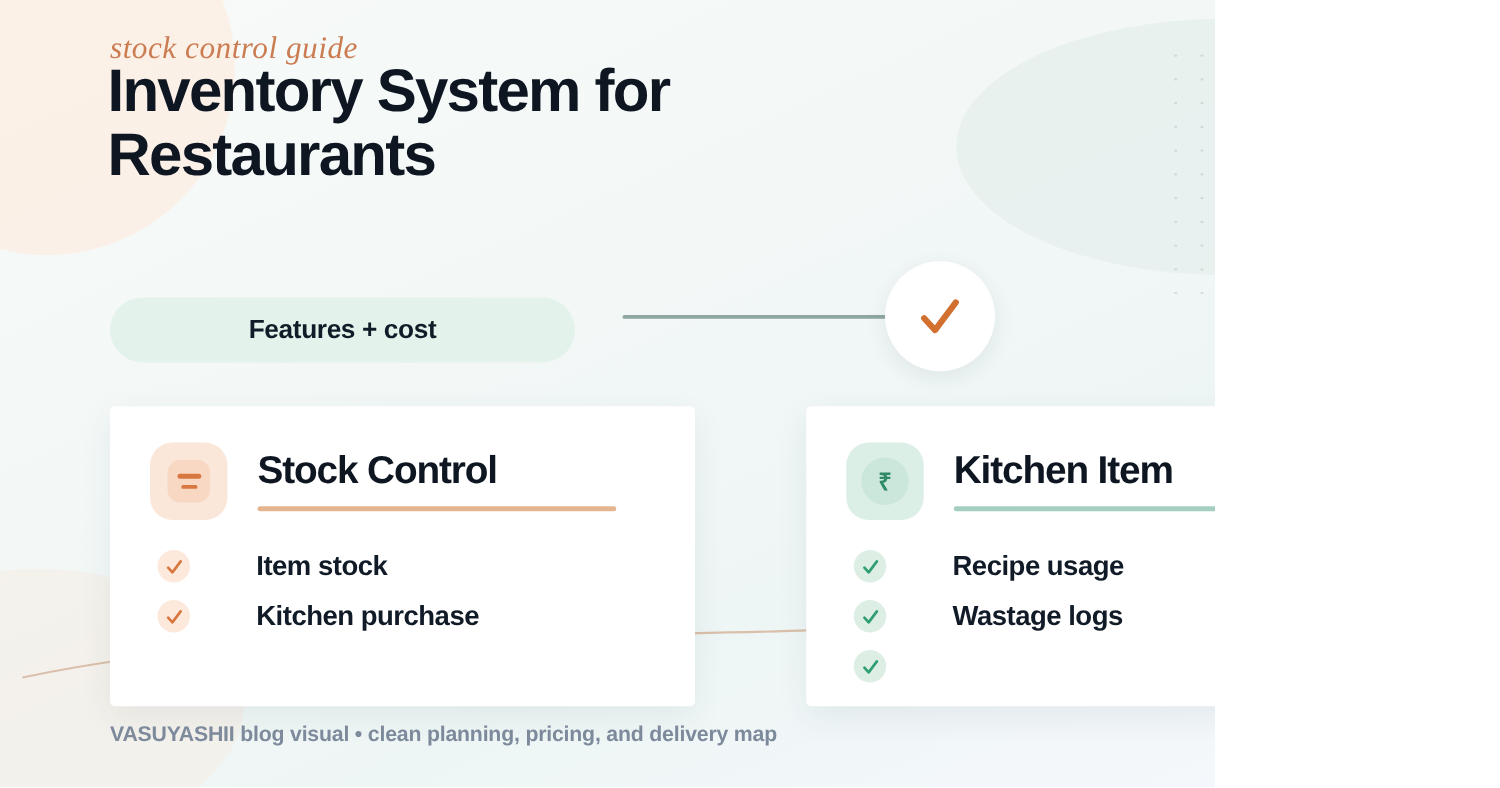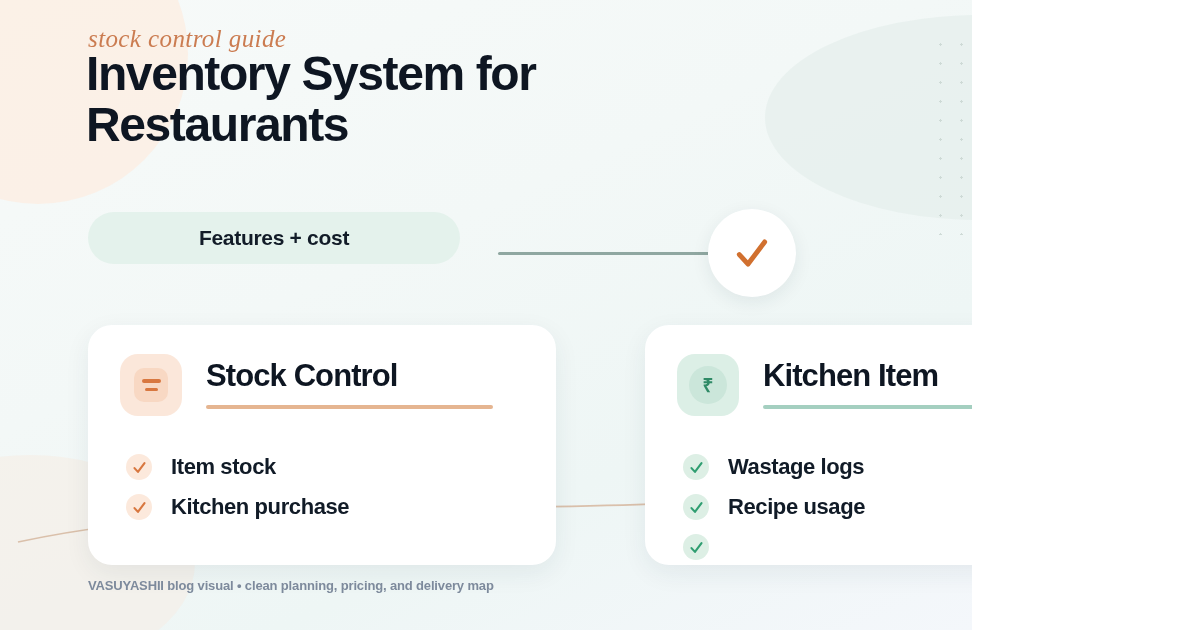--- a/index.html
+++ b/index.html
@@ -72,21 +72,21 @@
     width:700px;
     font-size:48px;
     font-weight:bold;
     line-height:1.06;
     letter-spacing:-1.4px;
     color:#0e1622;
   }
 
   
   .pill {
-    position:absolute; left:88px; top:212px;
+    position:absolute; left:88px; top:238px;
     width:372px; height:52px;
     background:#e4f2ec;
     border-radius:26px;
     display:flex; align-items:center; justify-content:center;text-align:center;
   }
   .pill span {
     font-size:21px; font-weight:bold;
     letter-spacing:-.3px;
     color:#121c28;
   }
@@ -104,21 +104,21 @@
     box-shadow:0 5px 18px rgba(27,54,70,.08);
     display:flex; align-items:center; justify-content:center;
   }
   .badge svg { width:38px; height:38px; }
 
   
   .card {
     position:absolute; top:325px;
     width:468px; height:240px;
     background:#ffffff;
-    border-radius:24px;
+    border-radius:4px;
     box-shadow:0 8px 26px rgba(30,60,75,.07);
     padding-left:16px;
   }
   #card-left  { left:88px; }
   #card-right { left:645px; }
 
   .card-head {
     position:absolute; left:32px; top:29px;
     display:flex; align-items:flex-start;
   }
@@ -162,43 +162,44 @@
   .rule { height:4px; border-radius:3px; margin-top:11px; }
   .rule-orange { width:287px; background:#e5b591; }
   .rule-green  { width:284px; background:#a4cfc0; }
 
   .list {
     position:absolute; left:126px; top:440px;
     list-style:none;
   }
   #list-right { left:683px; }
   .list li {
-    display:flex; align-items:flex-end;
+    display:flex; align-items:flex-start;
     height:40px;
+    gap:34px;
   }
   .chk {
     width:26px; height:26px;
     border-radius:50%;
     display:flex; align-items:center; justify-content:center;
     flex:0 0 auto;
   }
   .chk-orange { background:#fce9dc; }
   .chk-green  { background:#ddefe5; }
   .chk svg { width:15px; height:15px; }
   .li-label {
     margin-left:19px;
     font-size:22px; font-weight:bold;
     letter-spacing:-.4px;
     color:#111b27;
   }
 
   
   .footer {
     position:absolute; left:88px; top:578px;
-    font-size:13px; font-weight:bold;
+    font-size:17px; font-weight:bold;
     letter-spacing:-.15px;
     color:#7d8a9c;
   }
 </style>
 </head>
 <body>
 
 <div id="stage">
 
   <div class="deco blob-topleft"></div>
@@ -267,34 +268,34 @@
       </div>
     </div>
   </div>
   <ul class="list" id="list-right">
     <li>
       <span class="chk chk-green">
         <svg viewBox="0 0 24 24">
             <path d="M4 13 L9.5 19 L20 5" fill="none" stroke="#2f9e71" stroke-width="3.4" stroke-linecap="round" stroke-linejoin="round"></path>
           </svg>
       </span>
+      <span class="li-label">Recipe usage</span>
+    </li>
+    <li>
+      <span class="chk chk-green">
+        <svg viewBox="0 0 24 24">
+            <path d="M4 13 L9.5 19 L20 5" fill="none" stroke="#2f9e71" stroke-width="3.4" stroke-linecap="round" stroke-linejoin="round"></path>
+          </svg>
+      </span>
       <span class="li-label">Wastage logs</span>
     </li>
     <li>
       <span class="chk chk-green">
         <svg viewBox="0 0 24 24">
             <path d="M4 13 L9.5 19 L20 5" fill="none" stroke="#2f9e71" stroke-width="3.4" stroke-linecap="round" stroke-linejoin="round"></path>
           </svg>
       </span>
-      <span class="li-label">Recipe usage</span>
-    </li>
-    <li>
-      <span class="chk chk-green">
-        <svg viewBox="0 0 24 24">
-            <path d="M4 13 L9.5 19 L20 5" fill="none" stroke="#2f9e71" stroke-width="3.4" stroke-linecap="round" stroke-linejoin="round"></path>
-          </svg>
-      </span>
     </li>
   </ul>
 
   <div class="footer">VASUYASHII blog visual • clean planning, pricing, and delivery map</div>
 
 </div>
 
 </body></html>

